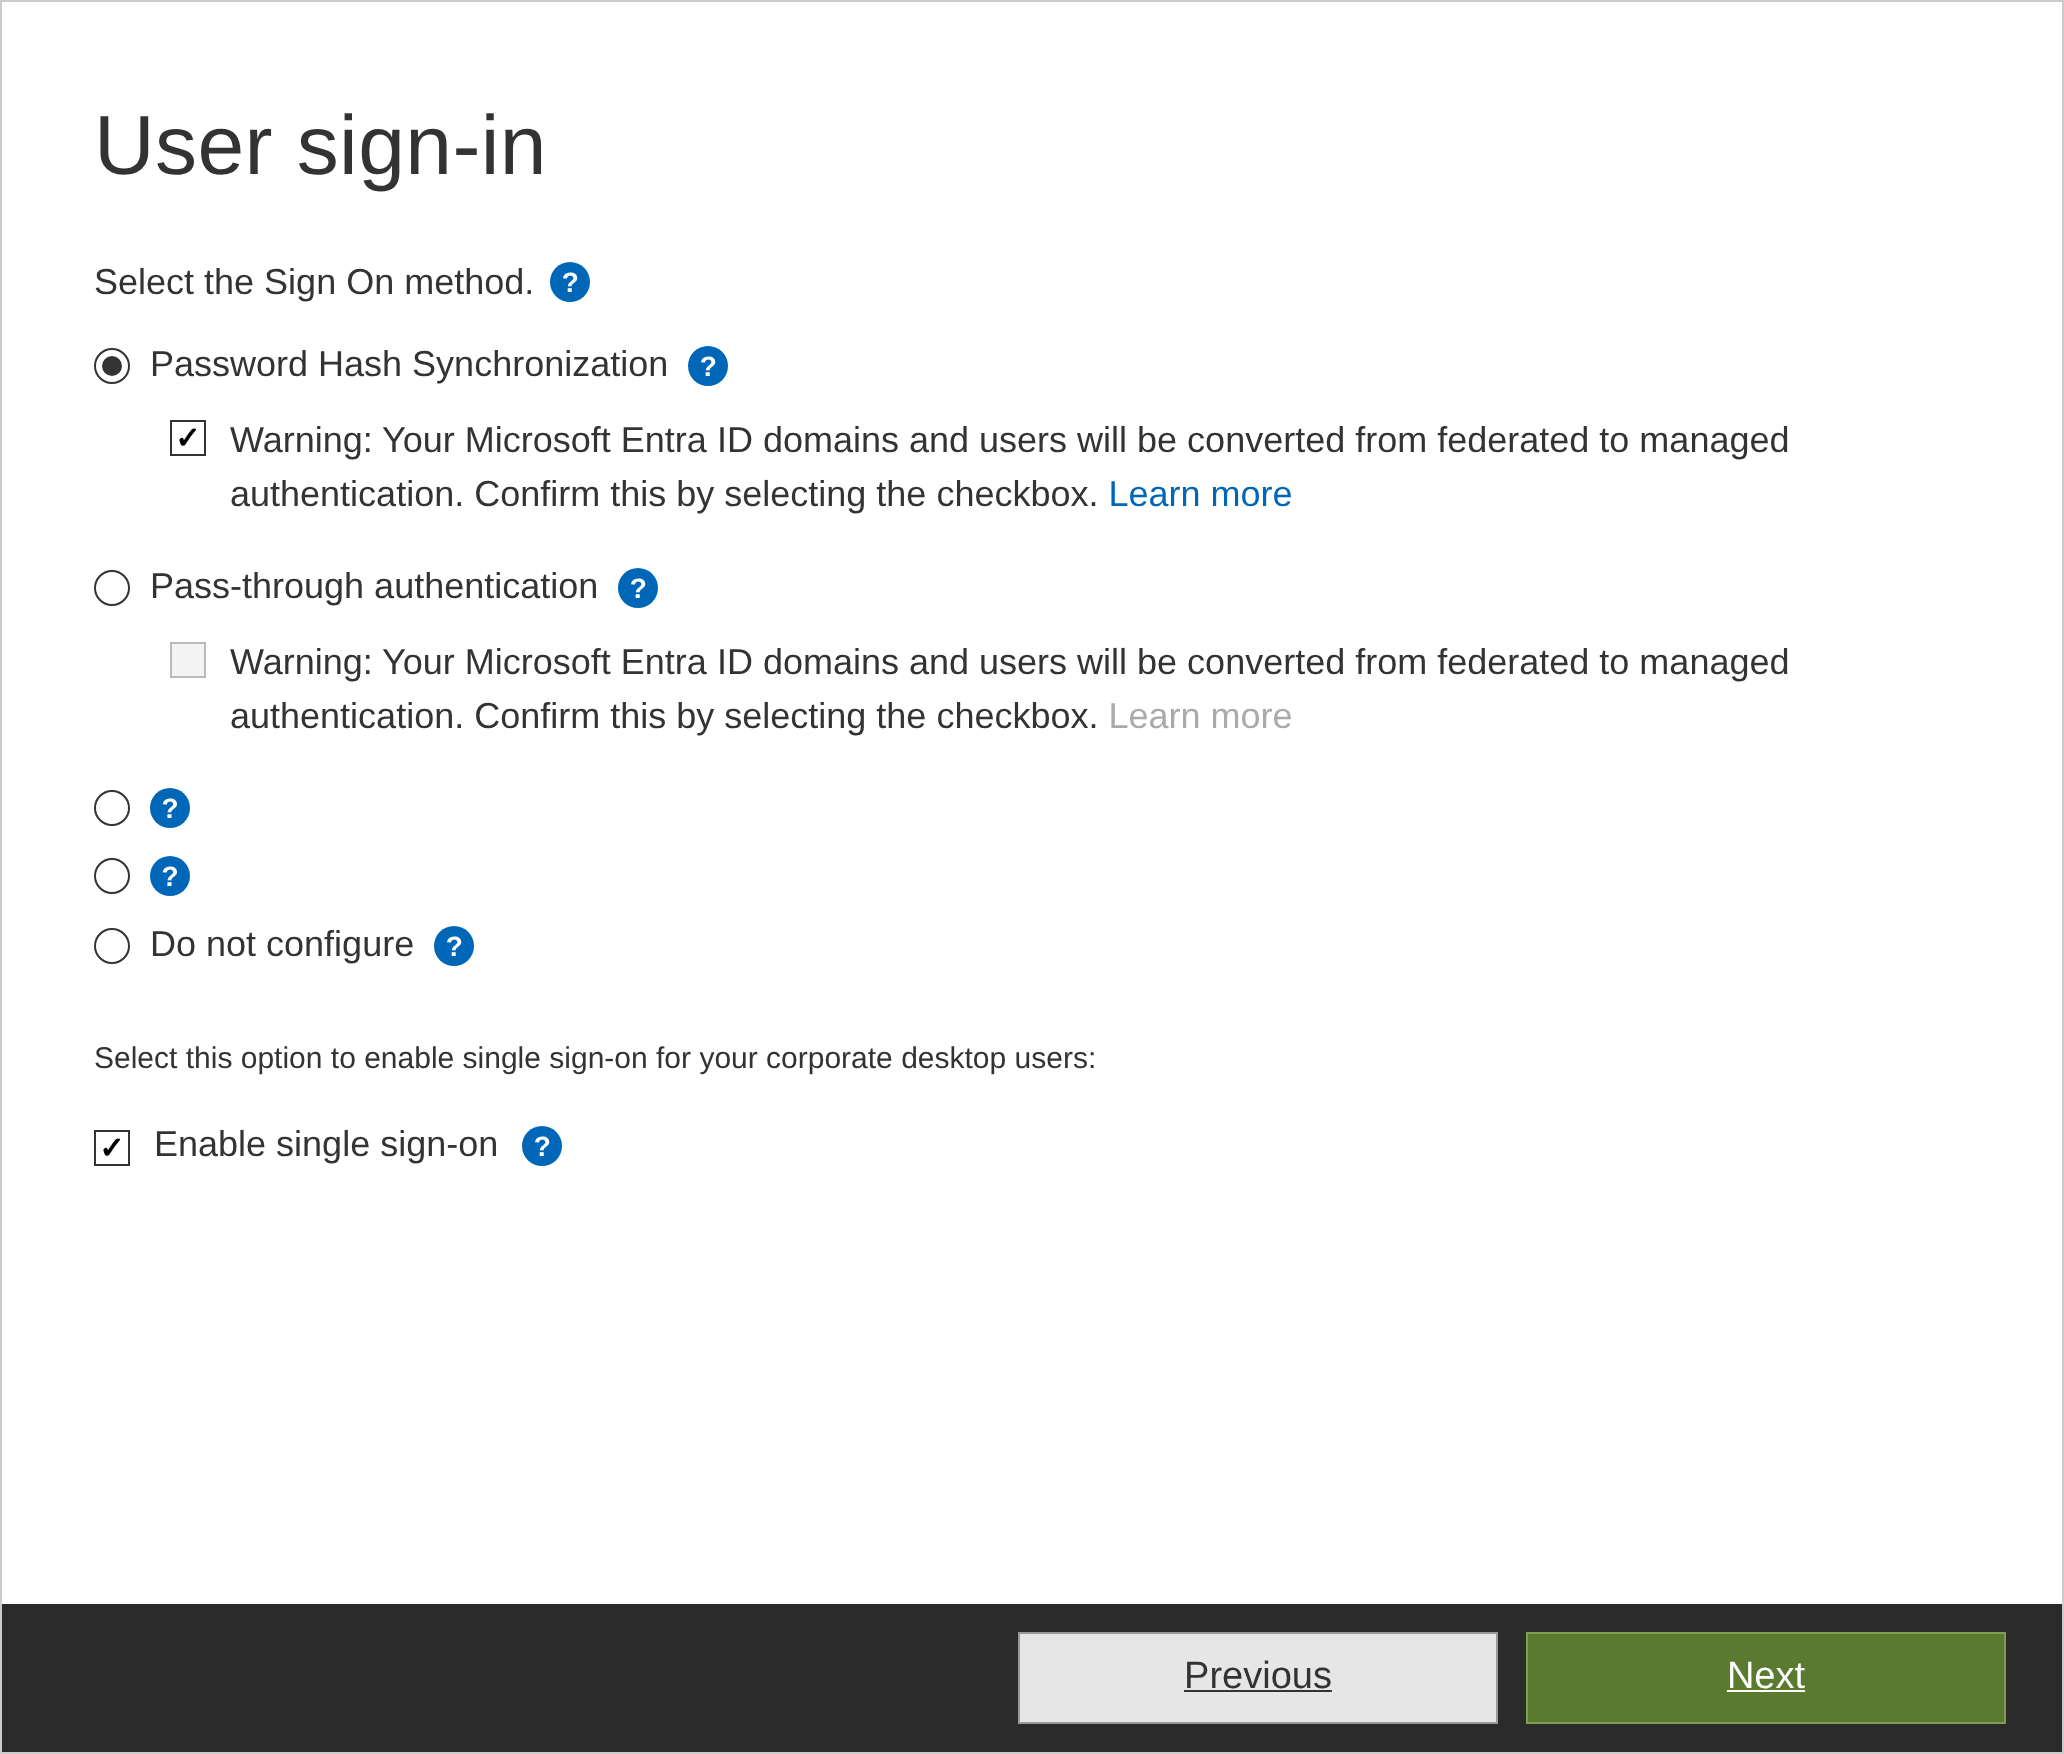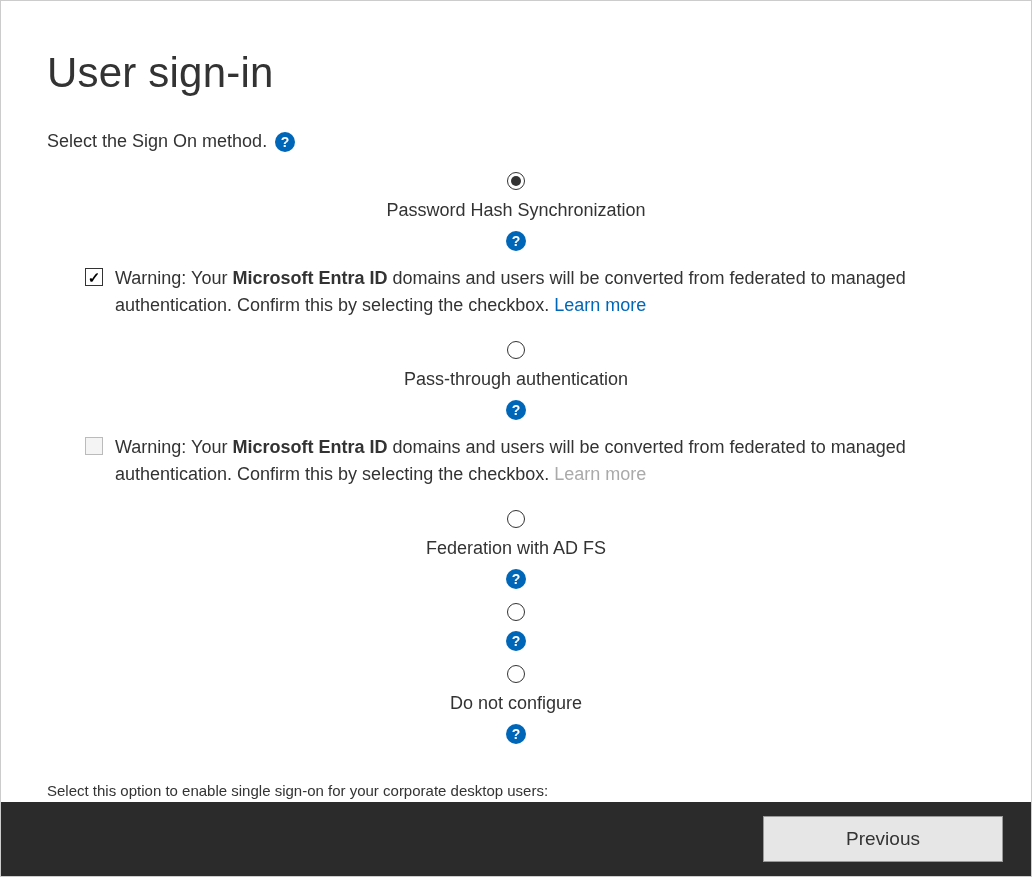--- a/index.html
+++ b/index.html
@@ -20,21 +20,20 @@
       font-size: 42px;
       color: #333;
       margin-bottom: 34px;
       letter-spacing: 0.2px;
     }
     .section-label {
       font-size: 18px;
       color: #333;
       margin-bottom: 20px;
       display: flex;
-      align-items: center;
       gap: 8px;
     }
     .help-icon {
       display: inline-flex;
       align-items: center;
       justify-content: center;
       width: 20px;
       height: 20px;
       border-radius: 50%;
       background: #0067b8;
@@ -44,21 +43,20 @@
       cursor: pointer;
       flex-shrink: 0;
     }
     .option-row {
       display: flex;
       align-items: center;
       gap: 10px;
       margin-bottom: 14px;
       font-size: 18px;
       color: #333;
-      flex-direction: column;
     }
     .radio {
       width: 18px;
       height: 18px;
       border: 1.5px solid #333;
       border-radius: 50%;
       display: inline-flex;
       align-items: center;
       justify-content: center;
       cursor: pointer;
@@ -146,32 +144,33 @@
     .btn {
       width: 240px;
       height: 46px;
       font-size: 19px;
       border: 1px solid #999;
       cursor: pointer;
       display: inline-flex;
       align-items: center;
       justify-content: center;
       font-family: inherit;
+      text-decoration: underline;
     }
     .btn-prev {
       background: #e6e6e6;
       color: #333;
     }
     .btn-next {
       background: #5a7b2f;
       color: #fff;
       border-color: #7da050;
     }
     .bold {
-      font-weight: 700;
+      font-weight: 400;
     }
   </style>
 </head>
 <body>
 
 <div class="content">
   <h1>User sign-in</h1>
 
   <div class="section-label">
     <span>Select the Sign On method.</span>
@@ -197,21 +196,20 @@
   </div>
   <div class="sub-row">
     <span class="checkbox disabled"></span>
     <span class="warning-text">
       <span>Warning: Your </span><span class="bold">Microsoft Entra ID</span><span> domains and users will be converted from federated to managed authentication. Confirm this by selecting the checkbox. </span><span class="learn-more disabled">Learn more</span>
     </span>
   </div>
 
   <div class="option-row">
     <span class="radio"></span>
-    <span>Federation with AD FS</span>
     <span class="help-icon">?</span>
   </div>
 
   <div class="option-row">
     <span class="radio"></span>
     <span class="help-icon">?</span>
   </div>
 
   <div class="option-row">
     <span class="radio"></span>
@@ -224,13 +222,14 @@
     <div class="sso-row">
       <span class="checkbox checked"></span>
       <span>Enable single sign-on</span>
       <span class="help-icon">?</span>
     </div>
   </div>
 </div>
 
 <div class="footer">
   <button class="btn btn-prev">Previous</button>
+  <button class="btn btn-next">Next</button>
 </div>
 
 </body></html>

